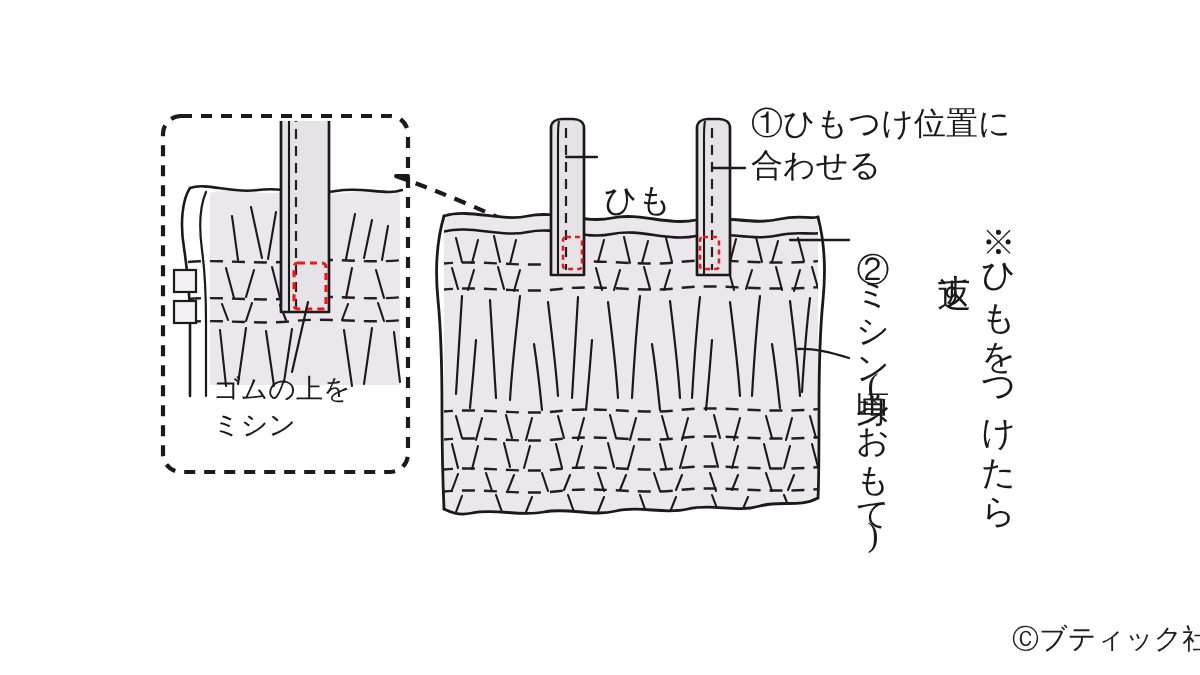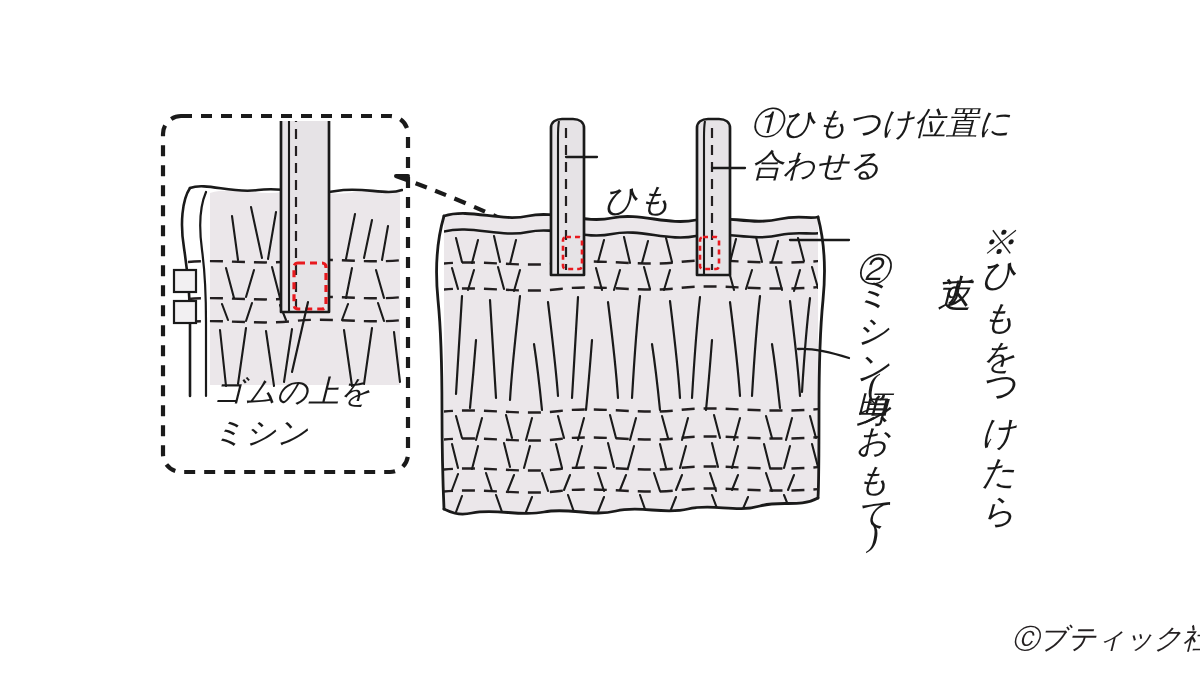--- a/index.html
+++ b/index.html
@@ -25,40 +25,39 @@
     height: 675px;
   }
 
   
   .lbl {
     position: absolute;
     color: #1a1a1a;
     font-family: "Liberation Serif", "DejaVu Serif", serif;
     white-space: pre;
     line-height: 1.18;
-    font-style: italic;
   }
 
   
   #label-himo {
     left: 604px;
     top: 141px;
     font-size: 33px;
     margin-top: 40px;
   }
   #label-step1 {
     left: 751px;
     top: 103px;
     font-size: 32px;
     line-height: 1.30;
   }
   #label-inset-note {
     left: 213px;
     top: 372px;
-    font-size: 31px;
+    font-size: 27px;
     line-height: 1.32;
   }
   #label-copyright {
     left: 1012px;
     top: 622px;
     font-size: 28px;
     color: #231f20;
   }
   #label-copyright .copy-mark {
     font-family: "DejaVu Sans", sans-serif;

